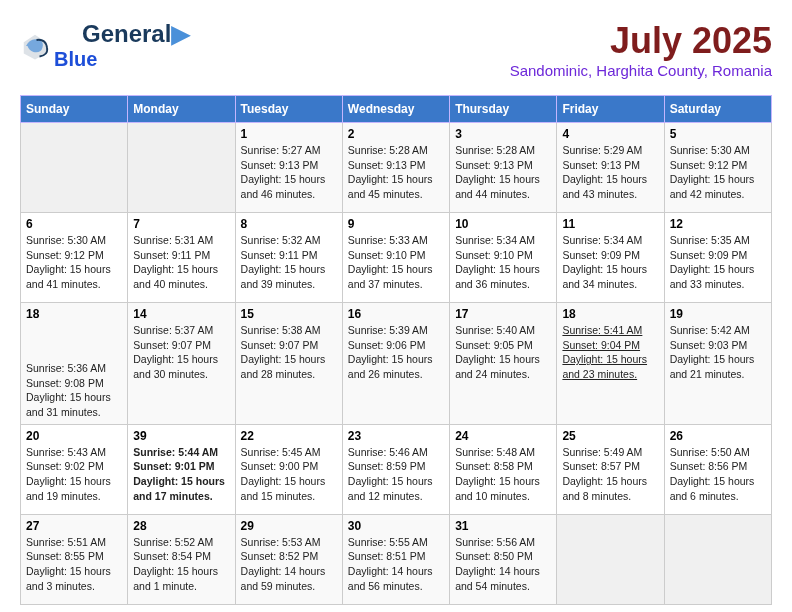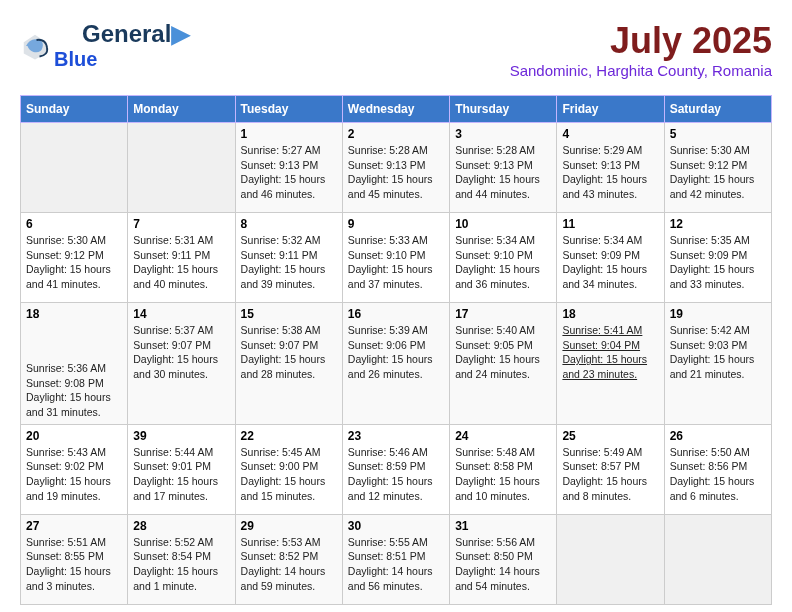--- a/index.html
+++ b/index.html
@@ -238,21 +238,21 @@
       </tr>
       <tr>
         <td>
           <span class="day-num">20</span>
           <div class="day-info" style="white-space: pre-line;">Sunrise: 5:43 AM
 Sunset: 9:02 PM
 Daylight: 15 hours and 19 minutes.</div>
         </td>
         <td>
           <span class="day-num">39</span>
-          <div class="day-info" style="white-space: pre-line;">Sunrise: 5:44 AM
+          <div class="day-info" style="white-space: pre-line; font-weight: bold;">Sunrise: 5:44 AM
 Sunset: 9:01 PM
 Daylight: 15 hours and 17 minutes.</div>
         </td>
         <td>
           <span class="day-num">22</span>
           <div class="day-info" style="white-space: pre-line;">Sunrise: 5:45 AM
 Sunset: 9:00 PM
 Daylight: 15 hours and 15 minutes.</div>
         </td>
         <td>

